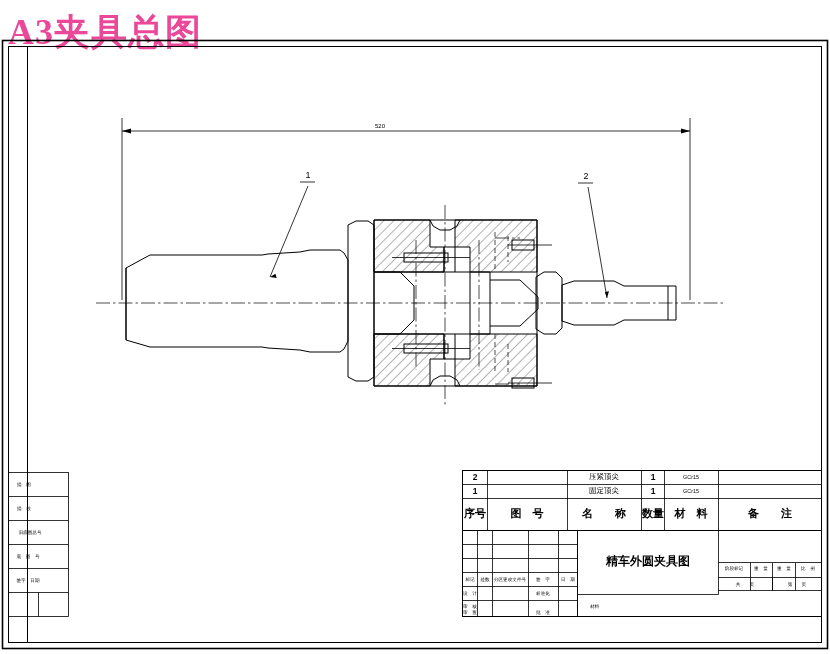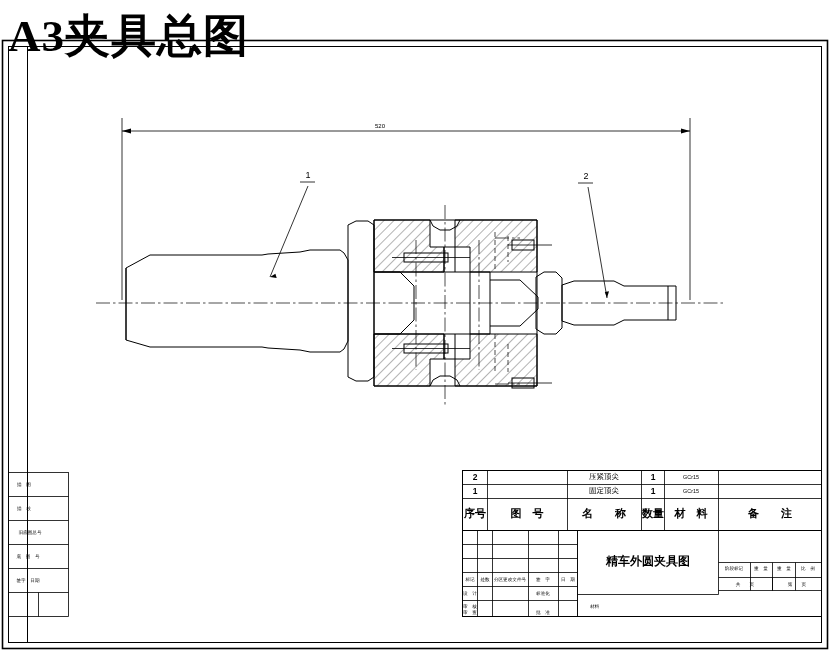--- a/index.html
+++ b/index.html
@@ -2,23 +2,23 @@
 <html><head>
 <meta charset="utf-8">
 <style>
   html,body{margin:0;padding:0;background:#ffffff;}
   body{width:830px;height:654px;overflow:hidden;
        font-family:"Liberation Sans","DejaVu Sans",sans-serif;}
   #stage{position:relative;width:830px;height:654px;background:#fff;}
   #stage svg{position:absolute;left:0;top:0;}
   .redtitle{
     position:absolute;left:8px;top:14px;
-    color:#000000;
+    color:#ec4899;
     font-family:"Liberation Serif","DejaVu Serif",serif;
-    font-size:45px;font-weight:700;letter-spacing:1px;
+    font-size:36px;font-weight:700;letter-spacing:1px;
     white-space:nowrap;line-height:1;
   }
   svg text{font-family:"Liberation Sans","DejaVu Sans",sans-serif;fill:#000;}
   .tb{font-size:7.5px;text-anchor:middle;dominant-baseline:middle;}
   .tb-s{font-size:5.4px;text-anchor:middle;dominant-baseline:middle;}
   .tb-xs{font-size:4.6px;text-anchor:middle;dominant-baseline:middle;}
   .tb-l{font-size:11px;font-weight:700;text-anchor:middle;dominant-baseline:middle;}
   .tb-m{font-size:8.5px;font-weight:700;text-anchor:middle;dominant-baseline:middle;}
   .dimtxt{font-size:6px;text-anchor:middle;}
   .balloon{font-size:9px;text-anchor:middle;}

